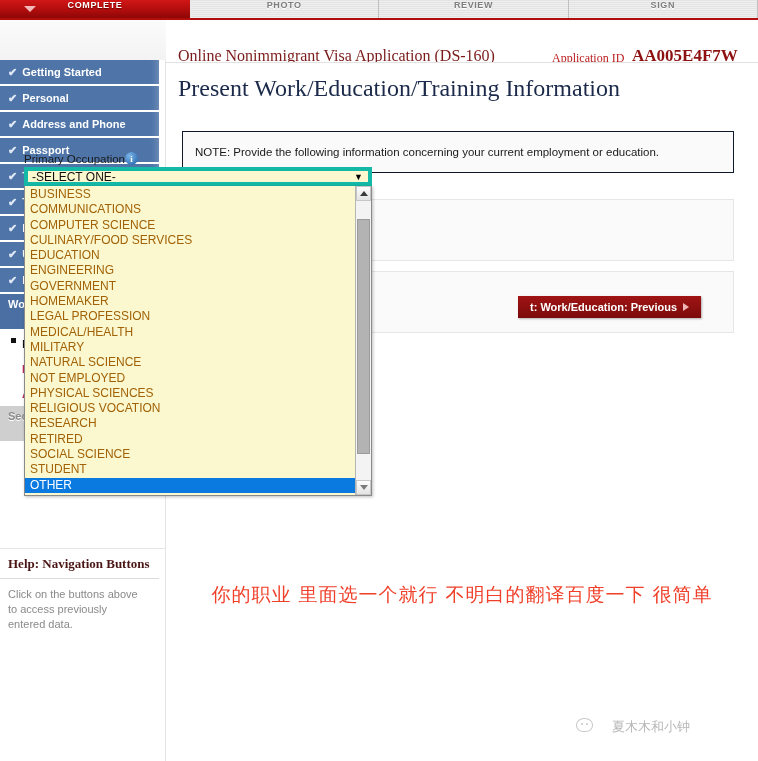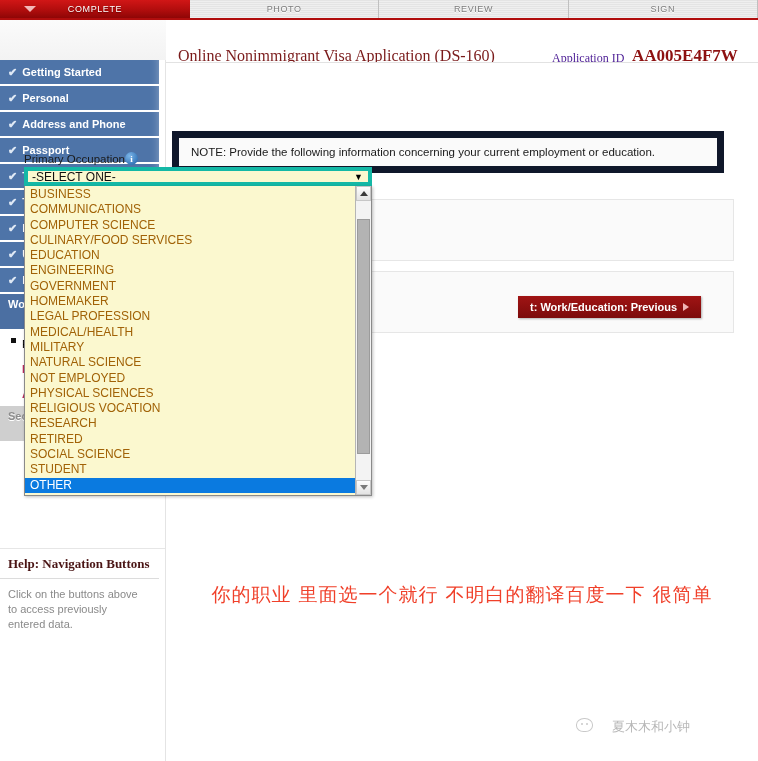--- a/index.html
+++ b/index.html
@@ -14,22 +14,22 @@
 
   
   .tabstrip {
     position: absolute; top:0; left:0; width:758px; height:20px;
     display:flex; align-items:stretch;
     background: linear-gradient(#f2f2f2,#d8d8d8);
     border-bottom: 2px solid #b00d0d;
   }
   .tab {
     flex: 1 1 0;
-    display:flex; align-items:center; justify-content:center;
-    font-size: 9px; font-weight: normal; letter-spacing: .6px;
+    display:flex; justify-content:center;
+    font-size: 9px; font-weight: bold; letter-spacing: .6px;
     color: #7d7d7d;
     background: repeating-linear-gradient(0deg,#efefef,#efefef 1px,#e4e4e4 1px,#e4e4e4 2px);
     border-right: 1px solid #c0c0c0;
     text-shadow: 0 1px 0 #fff;
   }
   .tab.complete {
     flex: 0 0 190px;
     color:#ffffff; text-shadow: 0 1px 1px #6b0000;
     background: linear-gradient(#d11616 0%, #b10d0d 55%, #8e0606 100%);
     border-right: none;
@@ -52,21 +52,21 @@
     background: linear-gradient(#fbfbfb,#efefef);
   }
   .apptitle {
     position:absolute; left:178px; top:27px;
     font-family:"Liberation Serif", serif;
     font-size:16px; color:#7a1a1a;
   }
   .appidlabel {
     position:absolute; left:552px; top:31px;
     font-family:"Liberation Serif", serif;
-    font-size:12px; color:#4c1d95;
+    font-size:12px; color:#b91c1c;
   }
   .appidvalue {
     position:absolute; left:632px; top:26px;
     font-family:"Liberation Serif", serif;
     font-size:17px; font-weight:bold; color:#8d1111;
   }
   .headerrule {
     position:absolute; top:62px; left:166px; width:592px; height:1px;
     background:#e2e2e2;
   }
@@ -124,22 +124,22 @@
     position:absolute; left:165px; top:60px; width:1px; height:701px; background:#e4e4e4;
   }
 
   
   .main { position:absolute; left:166px; top:63px; width:592px; height:698px; background:#fff; }
   .pagetitle {
     font-family:"Liberation Serif", serif;
     font-size:24px; color:#1b2a4a; padding:12px 0 0 12px;
   }
   .notebox {
-    position:absolute; left:6px; top:68px; width:552px; height:42px;
-    background:#fafafa; border:7px solid #0f172a;
+    position:absolute; left:16px; top:68px; width:552px; height:42px;
+    background:#fafafa; border:1px solid #0f172a;
     display:flex; align-items:center;
   }
   .notetext { font-size:11.5px; color:#1a1a1a; padding-left:12px; }
 
   .formpanel {
     position:absolute; left:14px; top:136px; width:554px; height:62px;
     background:#fafafa; border:1px solid #e6e6e6;
   }
   .navpanel {
     position:absolute; left:14px; top:208px; width:554px; height:62px;
@@ -325,20 +325,21 @@
     <div class="sidebar-divider"></div>
 
     <div class="helpbox">
       <div class="helptitle">Help: Navigation Buttons</div>
       <div class="helptext">Click on the buttons above to access previously entered data.</div>
     </div>
   </div>
   <div class="sidebar-edge"></div>
 
   <div class="main">
+    <div class="pagetitle">Present Work/Education/Training Information</div>
 
     <div class="notebox">
       <div class="notetext">NOTE: Provide the following information concerning your current employment or education.</div>
     </div>
 
     <div class="formpanel"></div>
     <div class="navpanel"></div>
 
     <div class="navbtn">
       <span>t: Work/Education: Previous</span>

